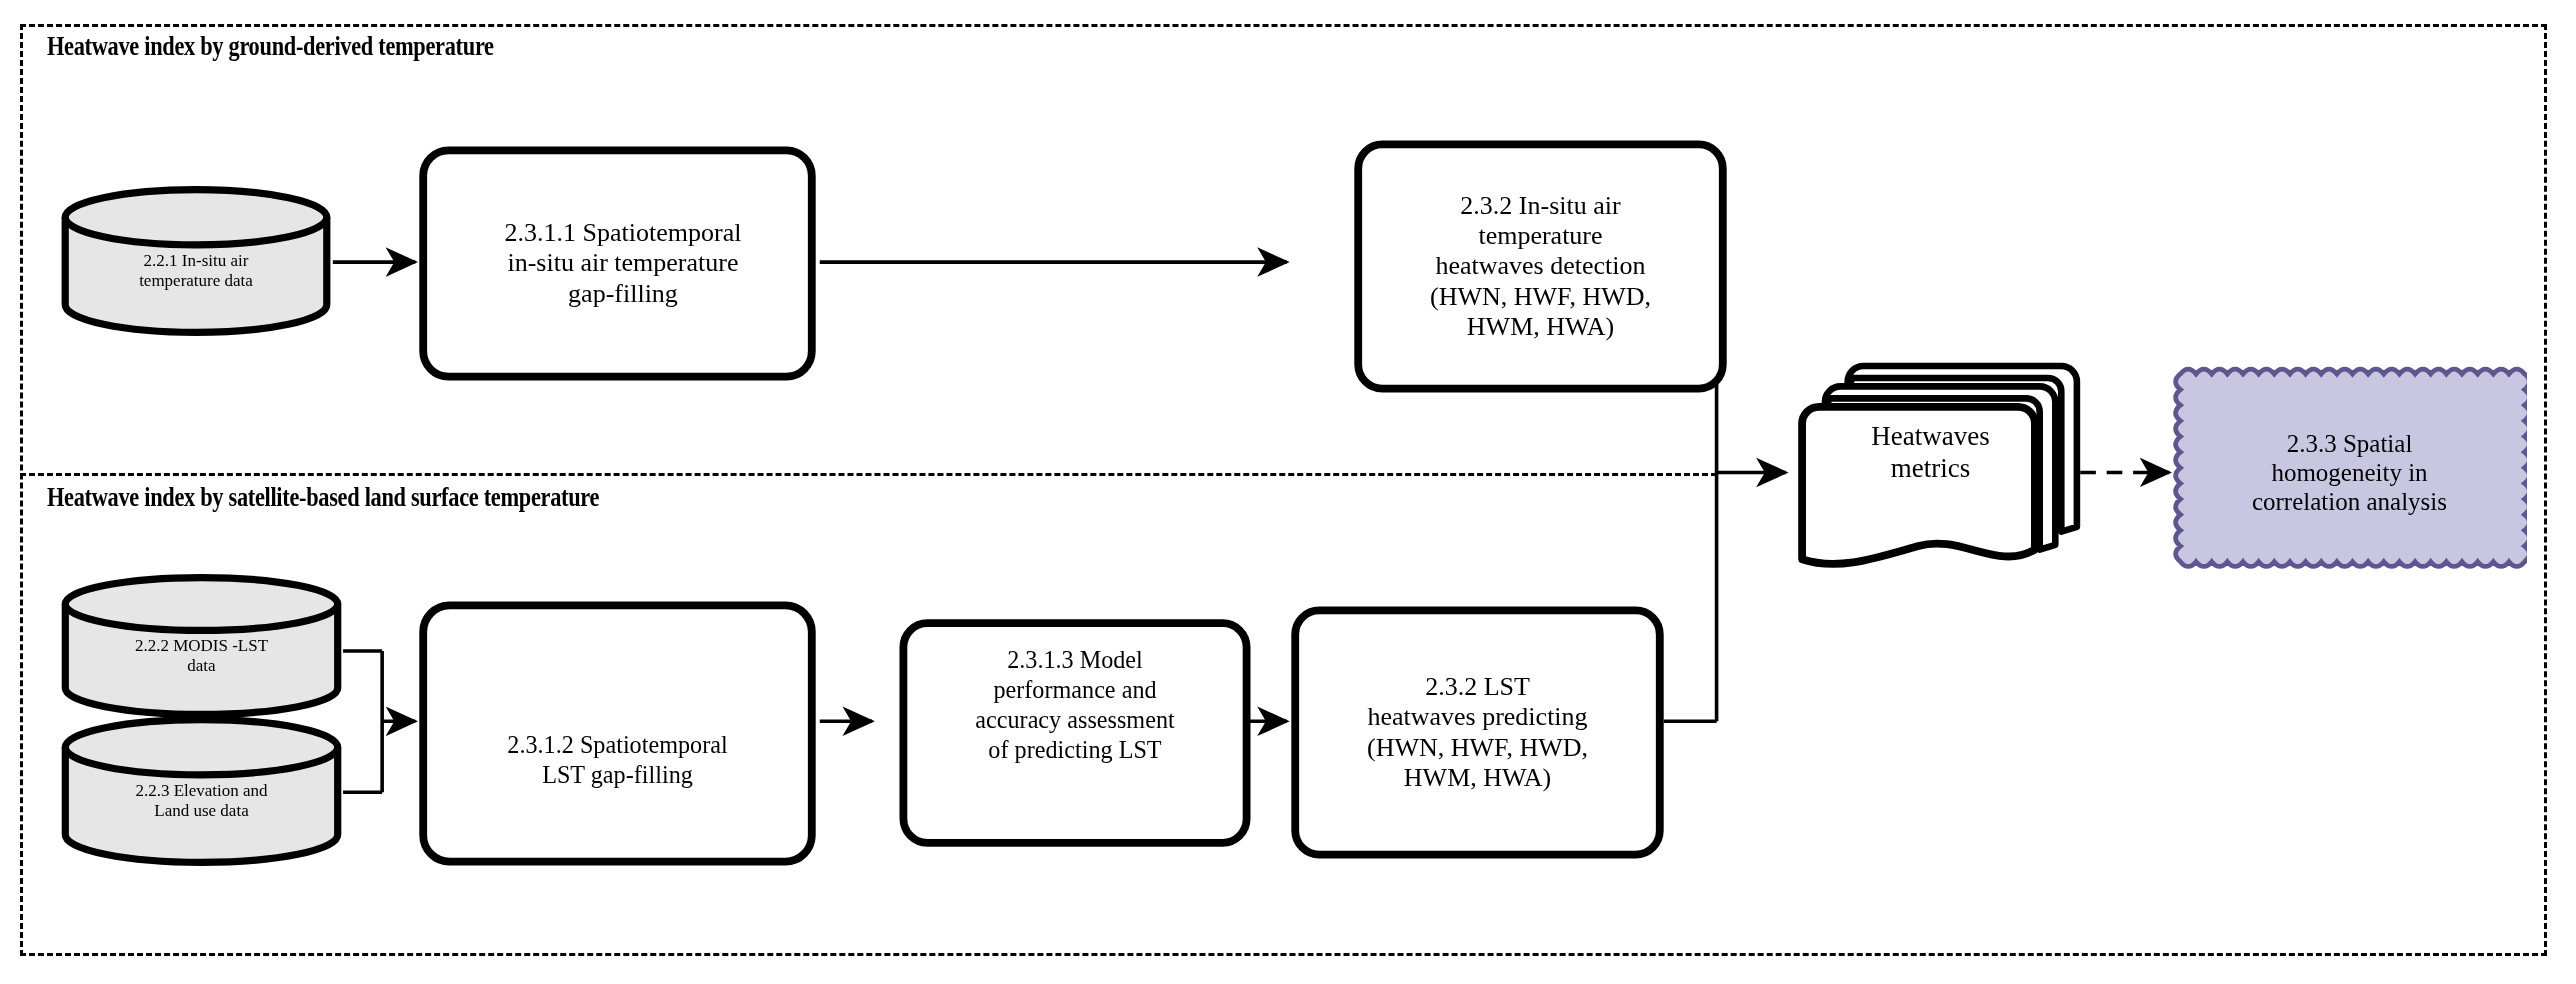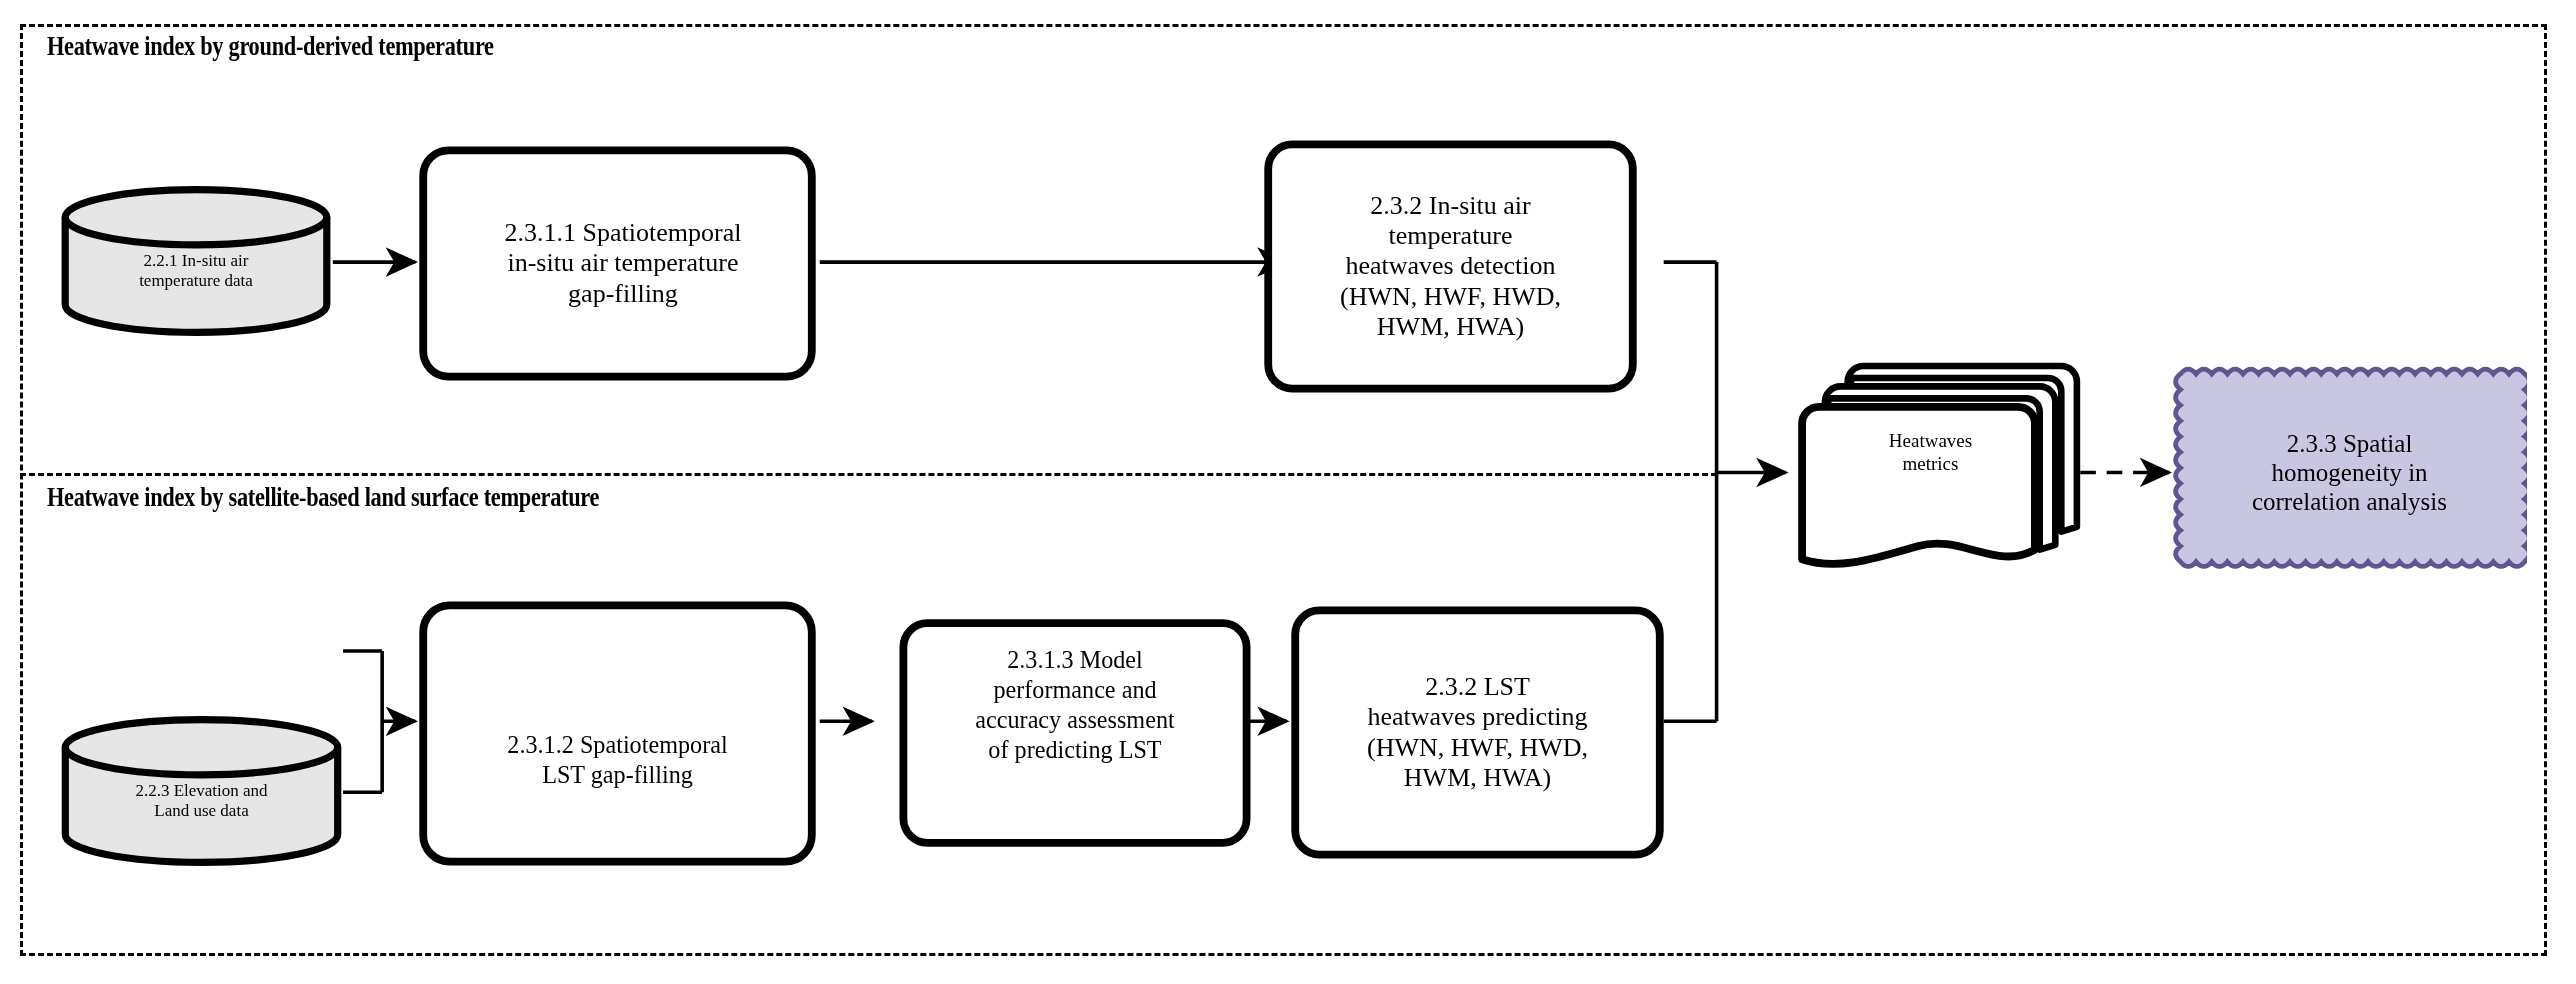--- a/index.html
+++ b/index.html
@@ -55,21 +55,21 @@
   .procbox{position:absolute;}
   .procbox svg{position:absolute;left:0;top:0;}
   .procbox .node-text{font-size:26px;}
 
   
   .condensed .node-text{transform:scaleX(0.93);}
 
   
   .multidoc{position:absolute;}
   .multidoc svg{position:absolute;left:0;top:0;}
-  .multidoc .node-text{font-size:19px;padding-bottom:25px;}
+  .multidoc .node-text{font-size:27px;padding-bottom:25px;}
 
   
   .scallop{position:absolute;}
   .scallop svg{position:absolute;left:0;top:0;}
   .scallop .node-text{font-size:25px;padding:0 20.4px;}
 
   
   #connectors{position:absolute;left:0;top:0;width:2576px;height:984px;pointer-events:none;}
 </style>
 </head>
@@ -131,31 +131,39 @@
 
   <div class="procbox" id="n-insitu-gapfill" style="left:419px;top:146px;width:408px;height:235px;">
     <svg width="397" height="235" viewBox="0 0 660 390" xmlns="http://www.w3.org/2000/svg">
       <rect x="7" y="7" width="646" height="376" rx="42" ry="42" fill="#ffffff" stroke="#000" stroke-width="13"></rect>
     </svg>
     <div class="node-text">2.3.1.1 Spatiotemporal
 in-situ air temperature
 gap-filling</div>
   </div>
 
-  <div class="procbox" id="n-insitu-detect" style="left:1264px;top:140px;width:373px;height:253px;">
+  <div class="procbox" id="n-insitu-detect" style="left:1354px;top:140px;width:373px;height:253px;">
     <svg width="373" height="253" viewBox="0 0 620 420" xmlns="http://www.w3.org/2000/svg">
       <rect x="7" y="7" width="606" height="406" rx="40" ry="40" fill="#ffffff" stroke="#000" stroke-width="13"></rect>
     </svg>
     <div class="node-text">2.3.2 In-situ air
 temperature
 heatwaves detection
 (HWN, HWF, HWD,
 HWM, HWA)</div>
   </div>
 
+  <div class="cylinder" id="n-modis" style="left:60px;top:574px;width:283px;height:144px;">
+    <svg width="283" height="144" viewBox="0 0 470 240" xmlns="http://www.w3.org/2000/svg">
+      <path d="M8 50 L8 190 A227 44 0 0 0 462 190 L462 50 A227 44 0 0 0 8 50 Z" fill="#e6e6e6" stroke="#000" stroke-width="12" stroke-linejoin="round"></path>
+      <path d="M8 50 A227 44 0 0 0 462 50" fill="none" stroke="#000" stroke-width="12"></path>
+    </svg>
+    <div class="node-text">2.2.2 MODIS -LST
+data</div>
+  </div>
 
   <div class="cylinder" id="n-elev" style="left:60px;top:716px;width:283px;height:150px;">
     <svg width="283" height="150" viewBox="0 0 470 250" xmlns="http://www.w3.org/2000/svg">
       <path d="M8 52 L8 198 A227 46 0 0 0 462 198 L462 52 A227 46 0 0 0 8 52 Z" fill="#e6e6e6" stroke="#000" stroke-width="12" stroke-linejoin="round"></path>
       <path d="M8 52 A227 46 0 0 0 462 52" fill="none" stroke="#000" stroke-width="12"></path>
     </svg>
     <div class="node-text">2.2.3 Elevation and
 Land use data</div>
   </div>
 

